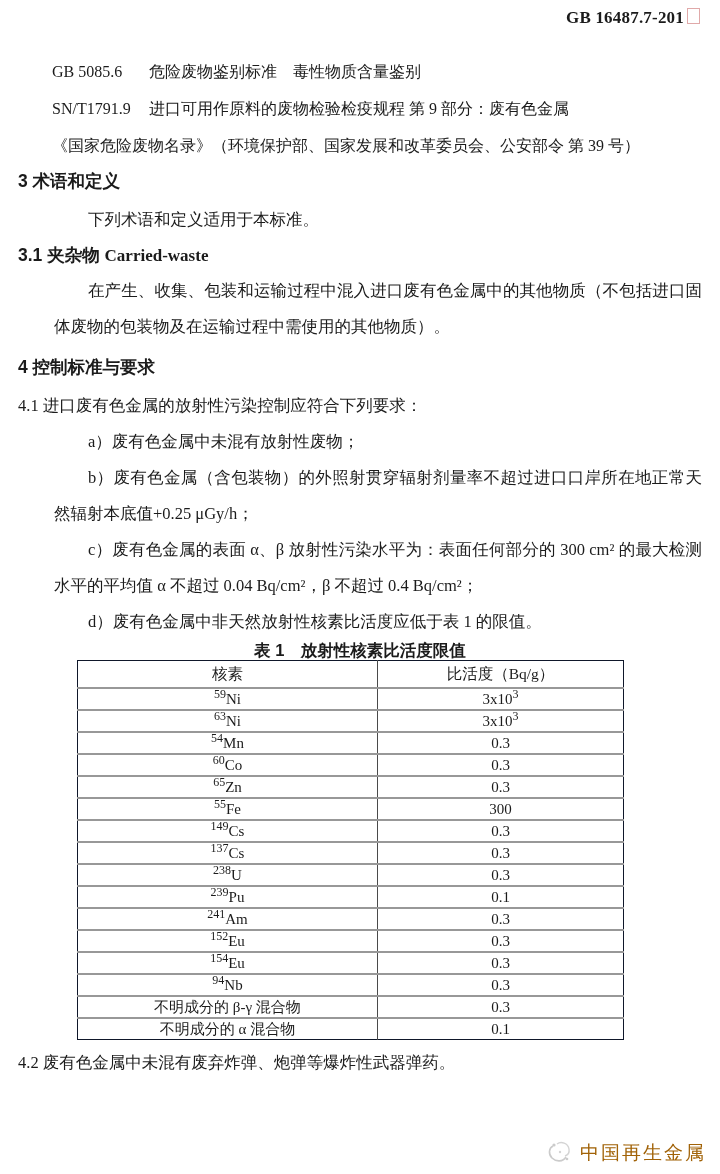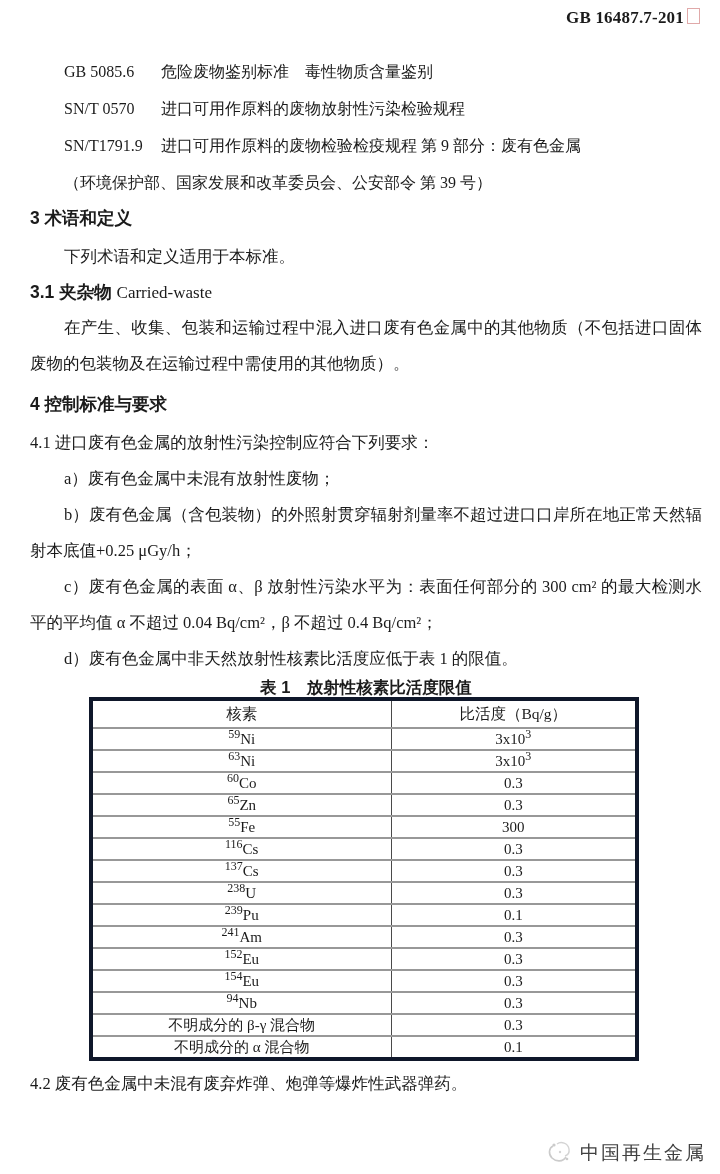--- a/index.html
+++ b/index.html
@@ -1,81 +1,78 @@
 <!DOCTYPE html>
 <html><head>
 <meta charset="utf-8">
 <style>
   html,body{margin:0;padding:0;}
   body{
     width:720px;height:1174px;overflow:hidden;background:#ffffff;
     font-family:"Liberation Serif","DejaVu Serif",serif;color:#1b1b1b;
     -webkit-font-smoothing:antialiased;
   }
-  .page{position:relative;box-sizing:border-box;width:720px;height:1174px;padding:8px 18px 0 30px;}
+  .page{position:relative;box-sizing:border-box;width:720px;height:1174px;padding:8px 18px 0 18px;}
 
   
   .doc-header{text-align:right;font-weight:bold;font-size:17px;line-height:20px;padding-right:2px;letter-spacing:.2px;}
   .char-box{display:inline-block;width:11px;height:14px;border:1.5px solid #e0a9a9;margin-left:3px;vertical-align:-1px;}
 
   
   .refs{margin:25px 0 0 34px;font-size:16px;}
   .ref-line{display:flex;line-height:37px;white-space:nowrap;}
   .ref-code{min-width:97px;}
   .ref-gap{}
 
   
   .sec{font-family:"Liberation Sans","DejaVu Sans",sans-serif;font-size:17.5px;font-weight:bold;margin:0;line-height:34px;}
-  .term-en{font-family:"Liberation Serif","DejaVu Serif",serif;font-weight:normal;font-size:17px;}
+  .term-en{font-family:"Liberation Serif","DejaVu Serif",serif;font-weight:bold;font-size:17px;}
 
   p{margin:0;font-size:16.5px;line-height:36px;}
-  .ind{text-indent:34px;}
+  .ind{text-indent:34px;margin-left:36px;}
   .just{text-align:justify;}
   .mt4{margin-top:4px;}.mt5{margin-top:5px;}
 
   
   .tbl-title{font-family:"Liberation Sans","DejaVu Sans",sans-serif;font-weight:bold;text-align:center;font-size:16.5px;line-height:20px;}
-  table.nuclide{border-collapse:collapse;table-layout:fixed;width:546px;margin-left:59px;border:4px solid #0f172a;}
+  table.nuclide{border-collapse:collapse;table-layout:fixed;width:546px;margin-left:59px;border:1px solid #0f172a;}
   .nuclide col.c1{width:300px;}
   .nuclide col.c2{width:246px;}
   .nuclide th{height:26px;font-weight:normal;font-size:15.5px;text-align:center;padding:0;}
   .nuclide td{height:20px;font-size:15px;text-align:center;padding:0;border-top:2px solid #989898;}
   .nuclide th:first-child,.nuclide td:first-child{border-right:1.5px solid #4a4a4a;}
   .nuclide sup{font-size:12px;line-height:0;}
   sup{font-size:10px;line-height:0;}
 
   
   .clause42-row{margin-top:6px;}
   .clause42-row p{line-height:34px;}
   .watermark{position:absolute;right:14px;bottom:6px;display:flex;align-items:center;gap:5px;color:#cbcbcb;}
-  .watermark-text{font-family:"Liberation Sans","DejaVu Sans",sans-serif;font-size:19px;letter-spacing:2px;color:#404040;}
+  .watermark-text{font-family:"Liberation Sans","DejaVu Sans",sans-serif;font-size:19px;letter-spacing:2px;color:#a16207;}
 </style>
 </head>
 <body>
 
 <div class="page">
 
   <div class="doc-header">
     <span>GB 16487.7-201</span><span class="char-box"></span>
   </div>
 
   <div class="refs">
     <div class="ref-line">
       <span class="ref-code">GB 5085.6</span>
       <span class="ref-title">危险废物鉴别标准　毒性物质含量鉴别</span>
     </div>
     <div class="ref-line">
-      <span class="ref-code">SN/T 0570</span>
-      <span class="ref-title">进口可用作原料的废物放射性污染检验规程</span>
-    </div>
-    <div class="ref-line">
       <span class="ref-code">SN/T1791.9</span>
       <span class="ref-title">进口可用作原料的废物检验检疫规程 第 9 部分：废有色金属</span>
     </div>
     <div class="ref-line">
+      <span class="ref-code">《国家危险废物名录》</span>
       <span class="ref-title ref-gap">（环境保护部、国家发展和改革委员会、公安部令 第 39 号）</span>
     </div>
   </div>
 
   <h2 class="sec">3 术语和定义</h2>
 
   <p class="ind mt4">下列术语和定义适用于本标准。</p>
 
   <h2 class="sec">
     <span>3.1 夹杂物</span>
@@ -108,33 +105,37 @@
     <tbody>
         <tr>
           <td><sup>59</sup>Ni</td>
           <td>3x10<sup>3</sup></td>
         </tr>
         <tr>
           <td><sup>63</sup>Ni</td>
           <td>3x10<sup>3</sup></td>
         </tr>
         <tr>
+          <td><sup>54</sup>Mn</td>
+          <td>0.3</td>
+        </tr>
+        <tr>
           <td><sup>60</sup>Co</td>
           <td>0.3</td>
         </tr>
         <tr>
           <td><sup>65</sup>Zn</td>
           <td>0.3</td>
         </tr>
         <tr>
           <td><sup>55</sup>Fe</td>
           <td>300</td>
         </tr>
         <tr>
-          <td><sup>116</sup>Cs</td>
+          <td><sup>149</sup>Cs</td>
           <td>0.3</td>
         </tr>
         <tr>
           <td><sup>137</sup>Cs</td>
           <td>0.3</td>
         </tr>
         <tr>
           <td><sup>238</sup>U</td>
           <td>0.3</td>
         </tr>

